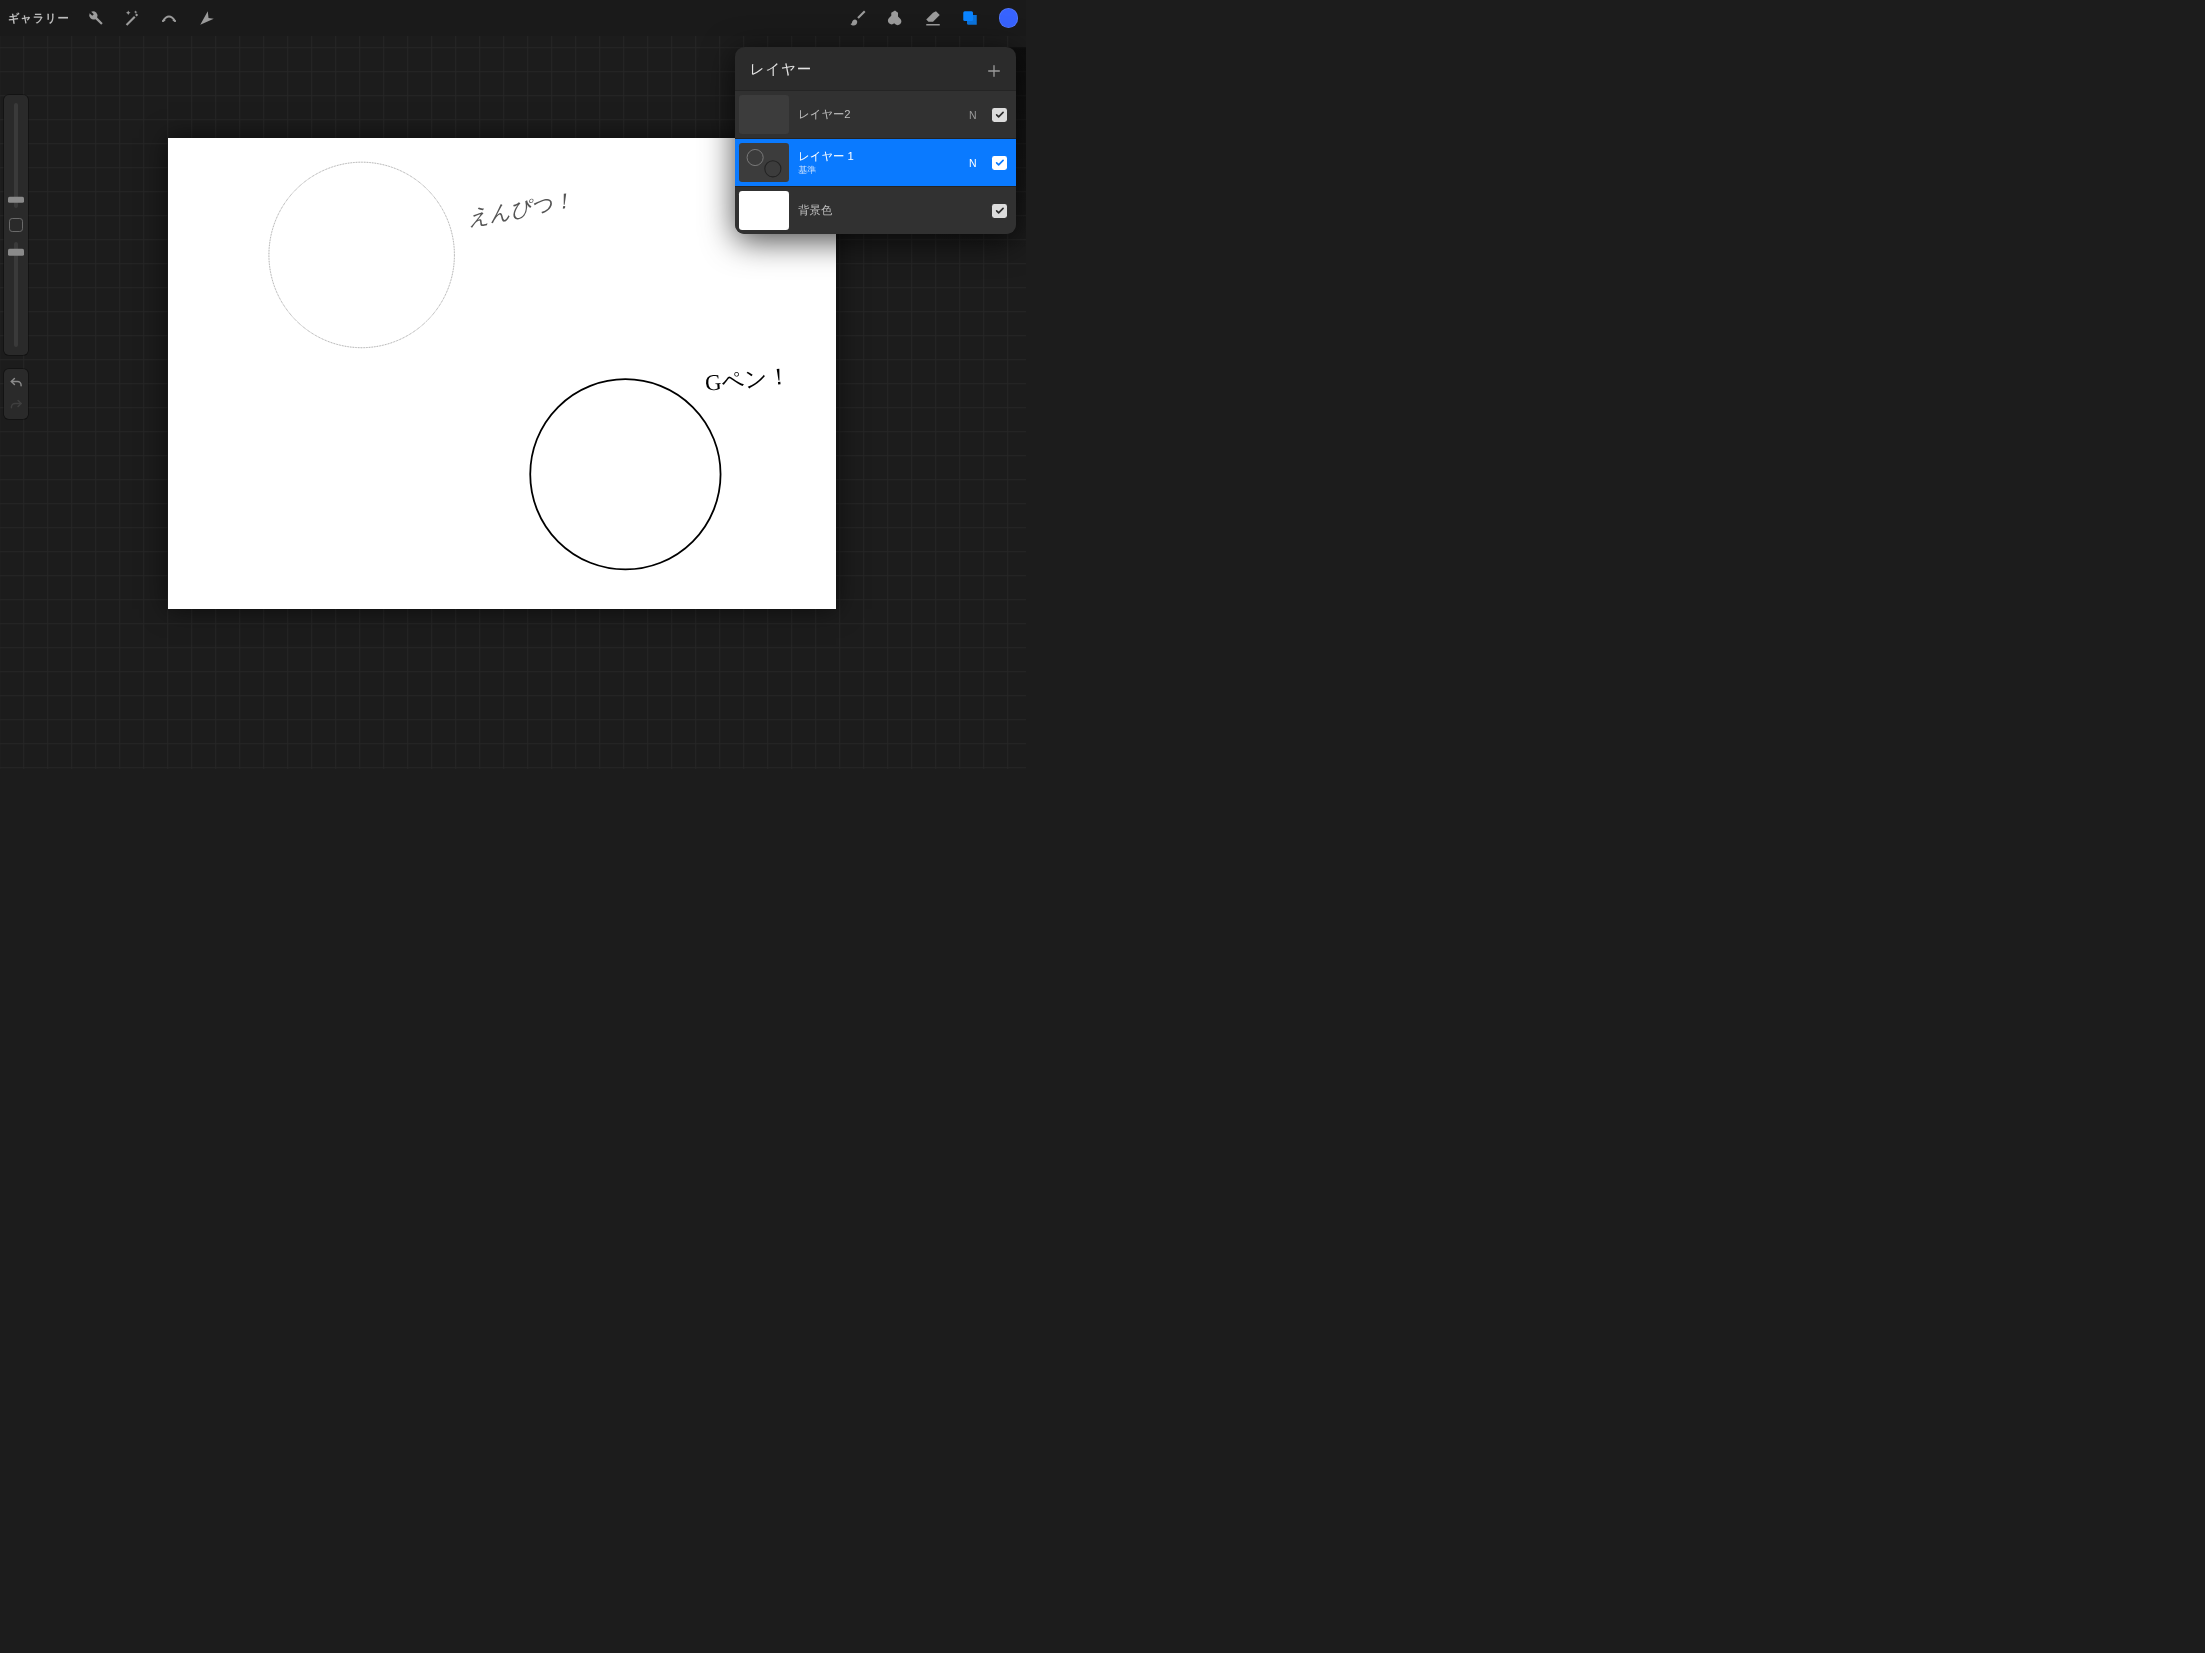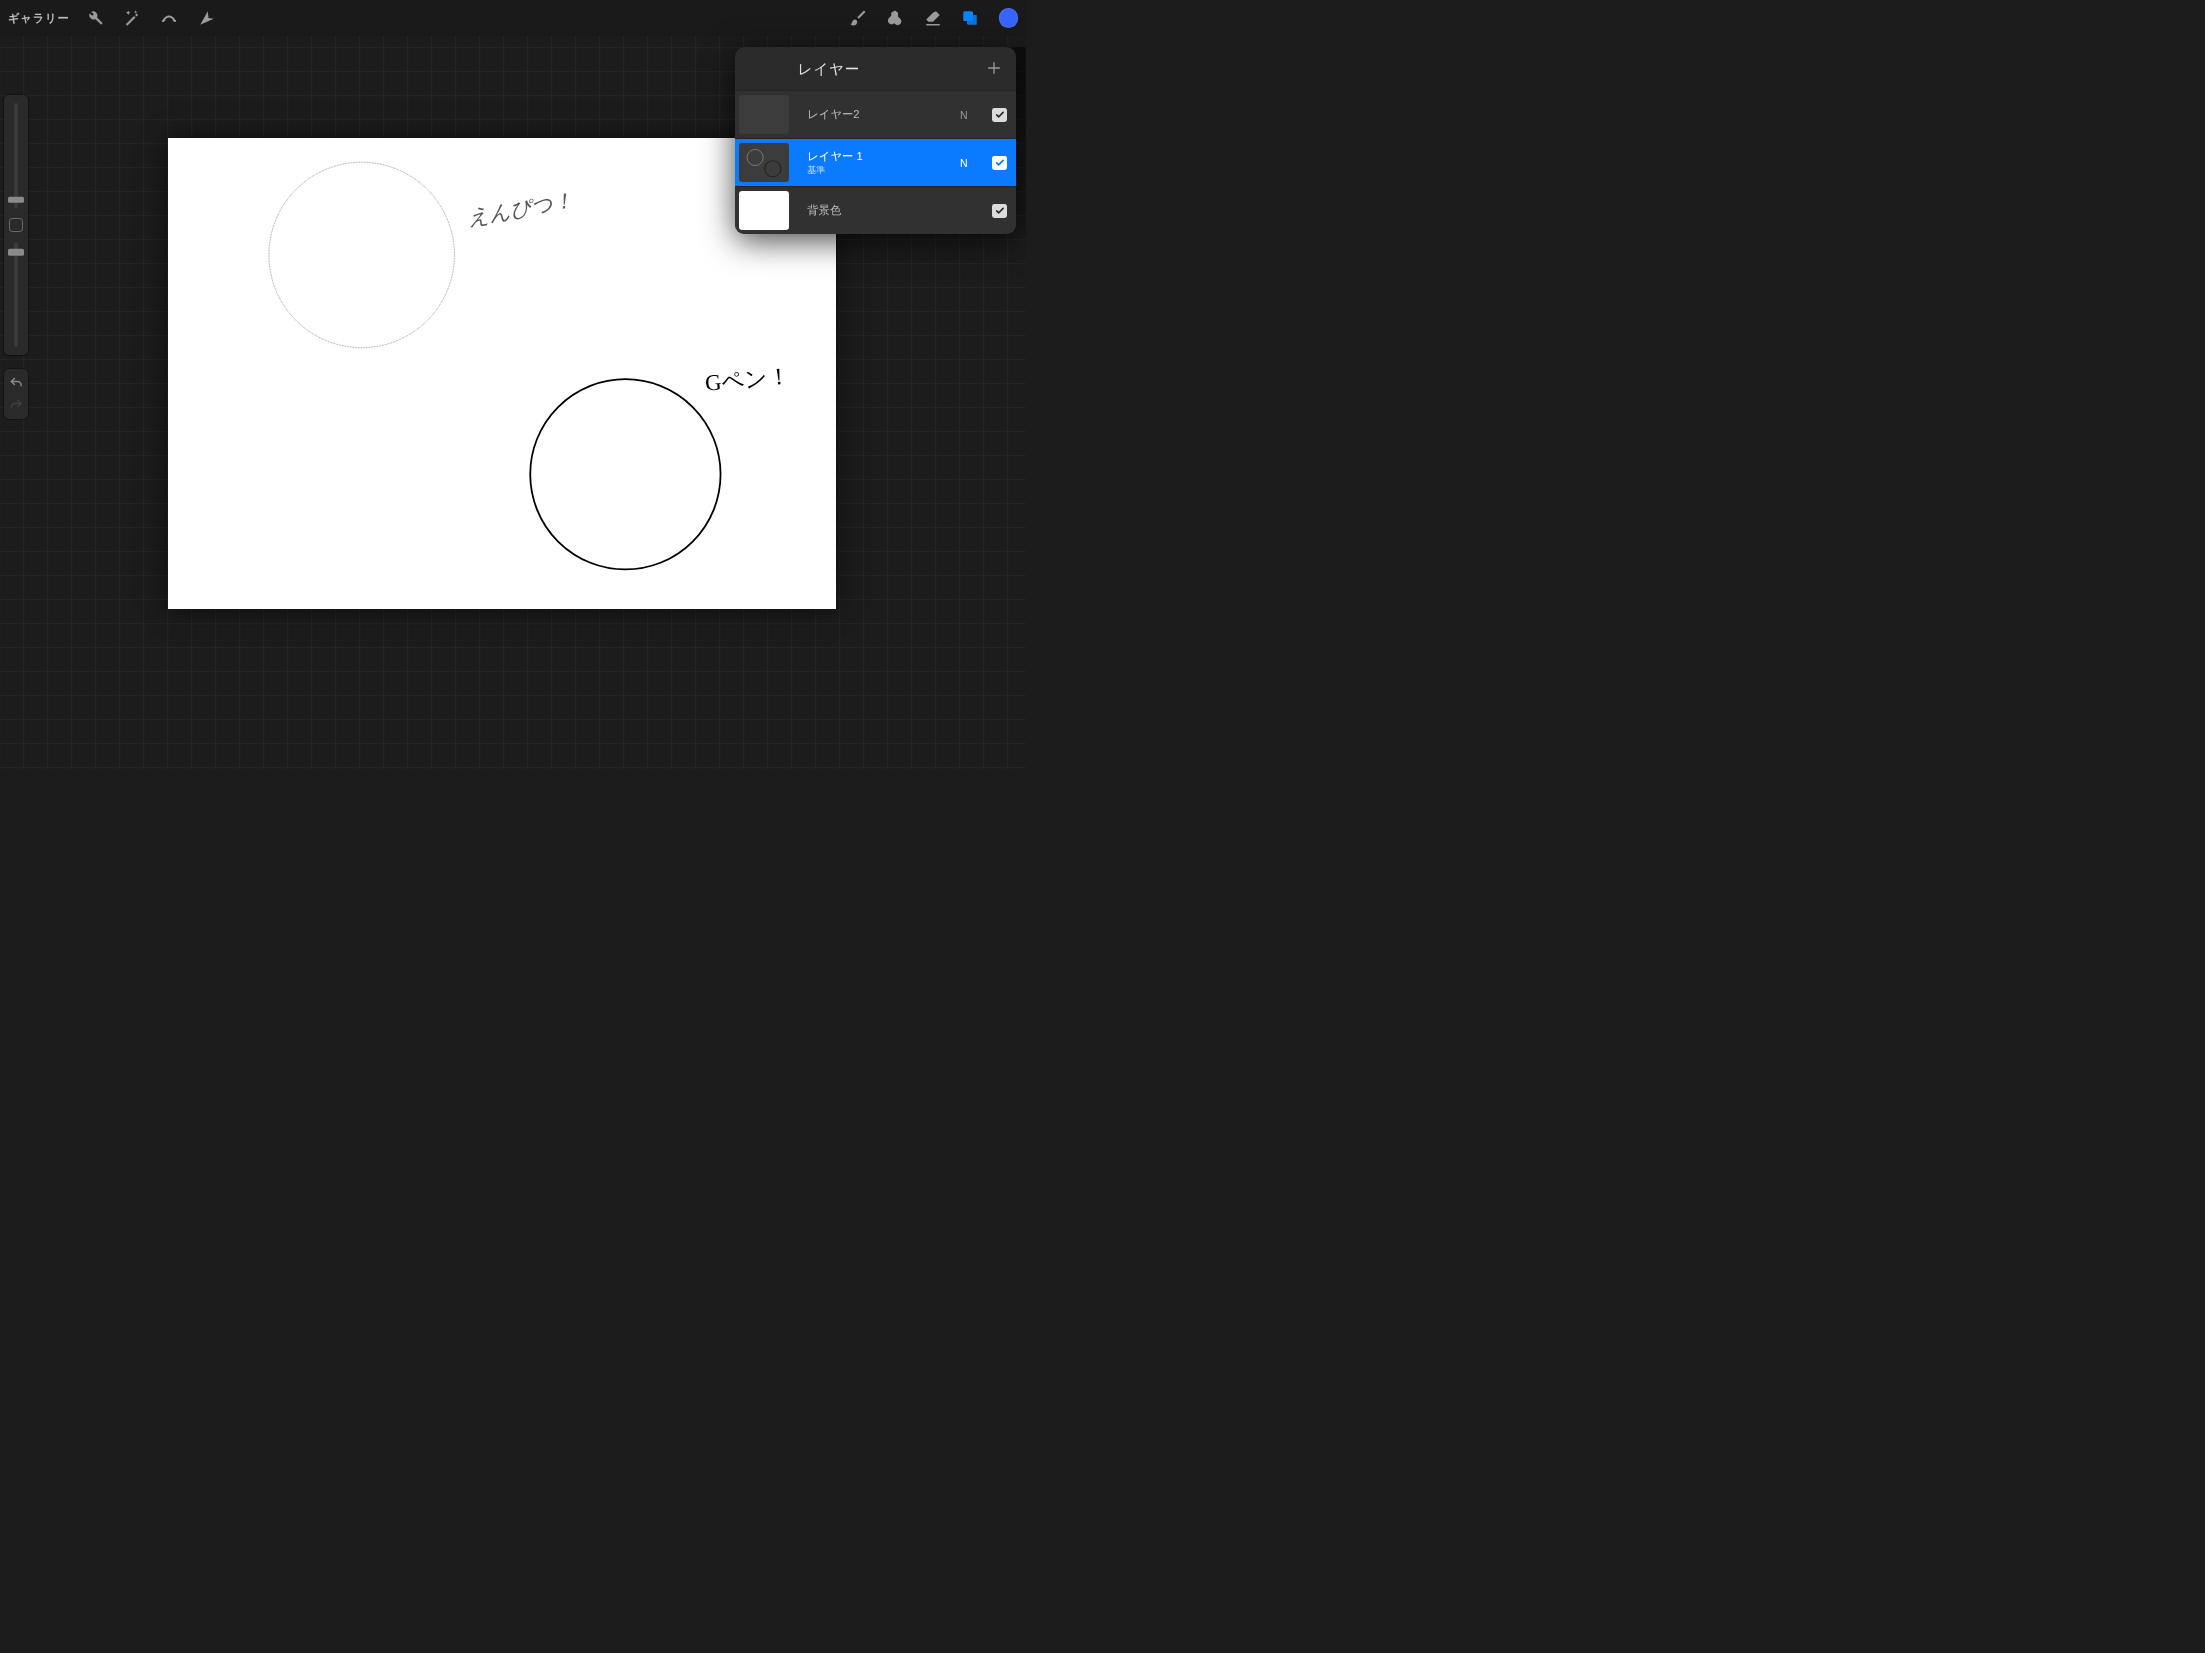--- a/index.html
+++ b/index.html
@@ -140,38 +140,37 @@
     top: 47px;
     width: 281px;
     background: #2b2b2b;
     border-radius: 9.7px;
     box-shadow: 0 6.5px 32px rgba(0,0,0,0.7);
     z-index: 30;
     overflow: hidden;
   }
   .layers-header {
     display: flex;
-    align-items: flex-start;
+    align-items: flex-end;
     justify-content: space-between;
     padding: 13px 14.5px 11.3px 14.5px;
-    margin-left: 48px;
   }
   .layers-title {
     color: #e3e3e3;
     font-size: 14.5px;
     font-weight: 500;
     letter-spacing: 0.8px;
   }
   .add-layer-icon { width: 16px; height: 16px; color: #9a9a9a; cursor: pointer; }
 
   .layer-row {
     display: flex;
     align-items: center;
     padding: 4px 9.7px 4px 4px;
-    gap: 18px;
+    gap: 9px;
     cursor: pointer;
     background: #313131;
     border-top: 0.8px solid #242424;
   }
   .layer-row.selected { background: #0a7aff; }
   .layer-thumb {
     width: 50px; height: 39px;
     background: #3c3c3c;
     border-radius: 3.2px;
     flex-shrink: 0;

